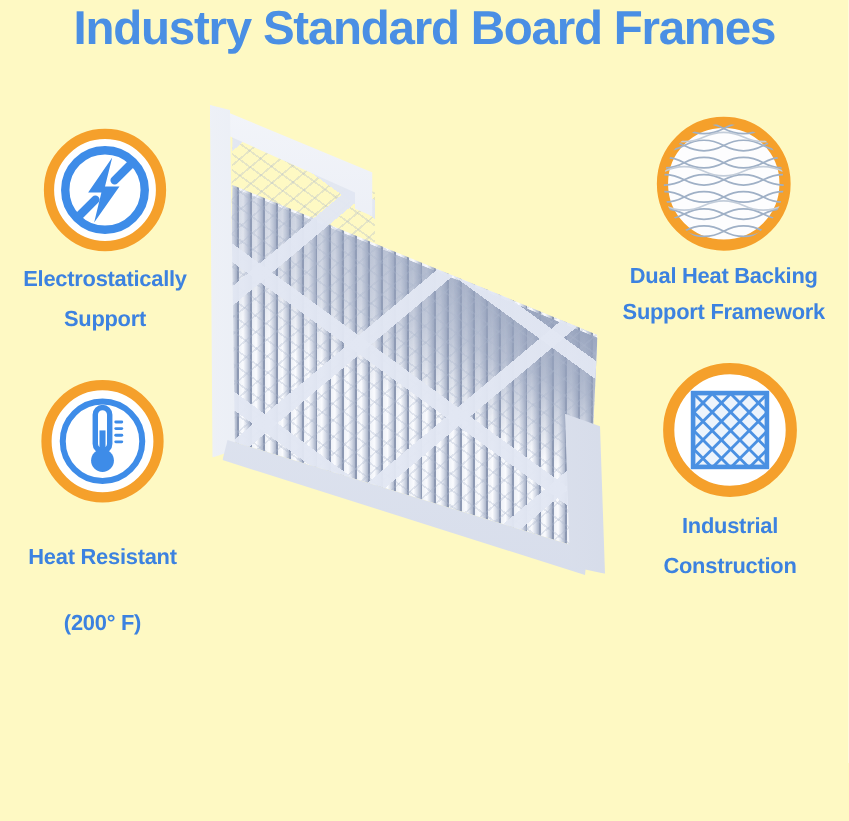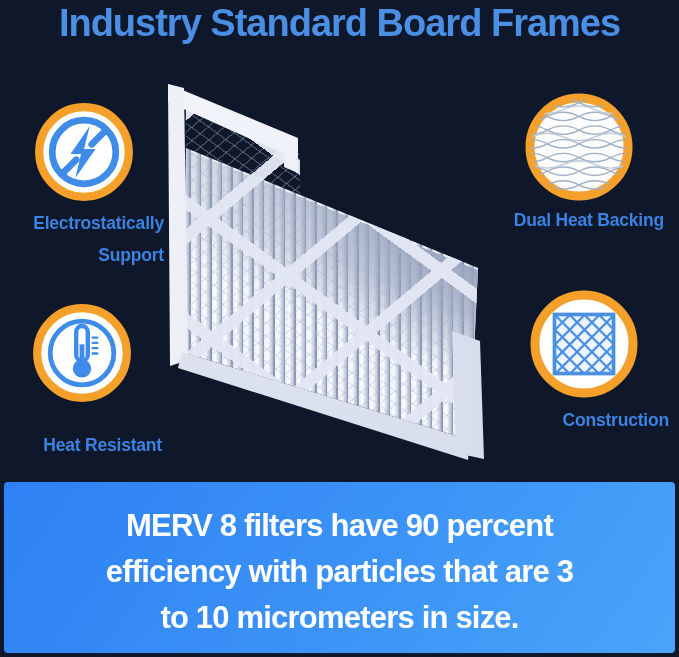--- a/index.html
+++ b/index.html
@@ -1,27 +1,27 @@
 <!DOCTYPE html>
 <html><head>
 <meta charset="utf-8">
 <style>
   html,body{margin:0;padding:0;background:#fff;}
   .page{
-    position:relative;width:679px;height:657px;overflow:hidden;background:#0f172a;
+    position:relative;width:679px;height:657px;overflow:hidden;background:#fef9c3;
     font-family:"Liberation Sans", sans-serif;
   }
   
   .title{
     position:absolute;top:-2px;left:0;right:0;text-align:center;
     font-size:38px;font-weight:bold;letter-spacing:-1px;color:#4a8fe4;
     line-height:50px;white-space:nowrap;
   }
   
-  .feature{position:absolute;text-align:right;}
+  .feature{position:absolute;text-align:center;}
   .feature .icon-wrap{display:block;margin:0 auto;}
   .feature .label{
     font-size:17.5px;font-weight:bold;color:#3c82e0;line-height:27px;
     letter-spacing:-0.2px;white-space:nowrap;
   }
   .f-electro{left:4px;top:99px;width:160px;}
   .f-electro .icon-wrap{width:106px;height:106px;}
   .f-electro .label{margin-top:5px;}
   .f-mesh{left:494px;top:89px;width:170px;}
   .f-mesh .icon-wrap{width:116px;height:116px;}
@@ -144,20 +144,21 @@
           <path d="M-5,91 q15,8 30,0 q15,-8 30,0 q15,8 30,0 q15,-8 30,0"></path>
           <g stroke="#c3cdda">
             <path d="M-20,19.5 q15,-7 30,0 q15,7 30,0 q15,-7 30,0 q15,7 30,0 q15,-7 30,0"></path>
             <path d="M-20,45.5 q15,7 30,0 q15,-7 30,0 q15,7 30,0 q15,-7 30,0 q15,7 30,0"></path>
             <path d="M-20,71.5 q15,-7 30,0 q15,7 30,0 q15,-7 30,0 q15,7 30,0 q15,-7 30,0"></path>
           </g>
         </g>
       </svg>
     </span>
     <div class="label">Dual Heat Backing</div>
+    <div class="label">Support Framework</div>
   </div>
 
   <div class="feature f-heat">
     <span class="icon-wrap">
       <svg viewBox="0 0 110 110">
         <circle cx="55" cy="55" r="46.5" fill="#ffffff" stroke="#f5a02b" stroke-width="8.5"></circle>
         <circle cx="55" cy="55" r="33" fill="#ffffff" stroke="#3e8ce8" stroke-width="5"></circle>
         <rect x="49" y="27" width="12" height="36" rx="6" fill="#ffffff" stroke="#3e8ce8" stroke-width="4.5"></rect>
         <rect x="52.5" y="46" width="5" height="22" fill="#3e8ce8"></rect>
         <circle cx="55" cy="71" r="9.5" fill="#3e8ce8"></circle>
@@ -189,34 +190,30 @@
           <line x1="27" y1="41" x2="69" y2="83"></line>
             <line x1="27" y1="55" x2="55" y2="83"></line>
           <line x1="27" y1="69" x2="41" y2="83"></line>
             <line x1="27" y1="27" x2="83" y2="83"></line>
           <line x1="41" y1="27" x2="83" y2="69"></line>
             <line x1="55" y1="27" x2="83" y2="55"></line>
           <line x1="69" y1="27" x2="83" y2="41"></line>
         </g>
       </svg>
     </span>
+    <div class="label">Industrial</div>
     <div class="label">Construction</div>
   </div>
 
   <div class="filter-photo" title="White pleated air filter panel with industry standard board frame and diagonal support straps, shown at an angle">
     <div class="face">
       <div class="pleat-stripes"></div>
       <div class="pleat-fade"></div>
     </div>
     <div class="lattice"></div>
     <div class="frame-top"></div>
     <div class="frame-left"></div>
     <div class="frame-bottom"></div>
     <div class="frame-post"></div>
   </div>
 
-  <div class="banner">
-    <div class="line">MERV 8 filters have 90 percent</div>
-    <div class="line">efficiency with particles that are 3</div>
-    <div class="line">to 10 micrometers in size.</div>
-  </div>
 
 </div>
 
 </body></html>

